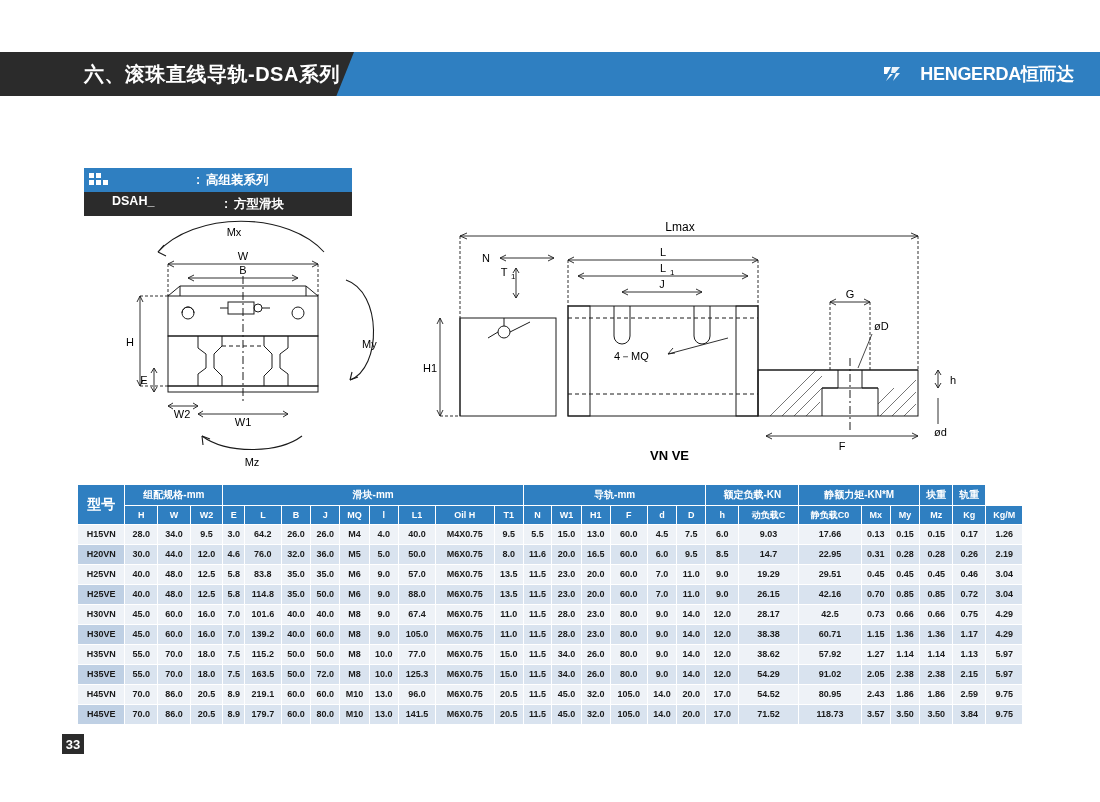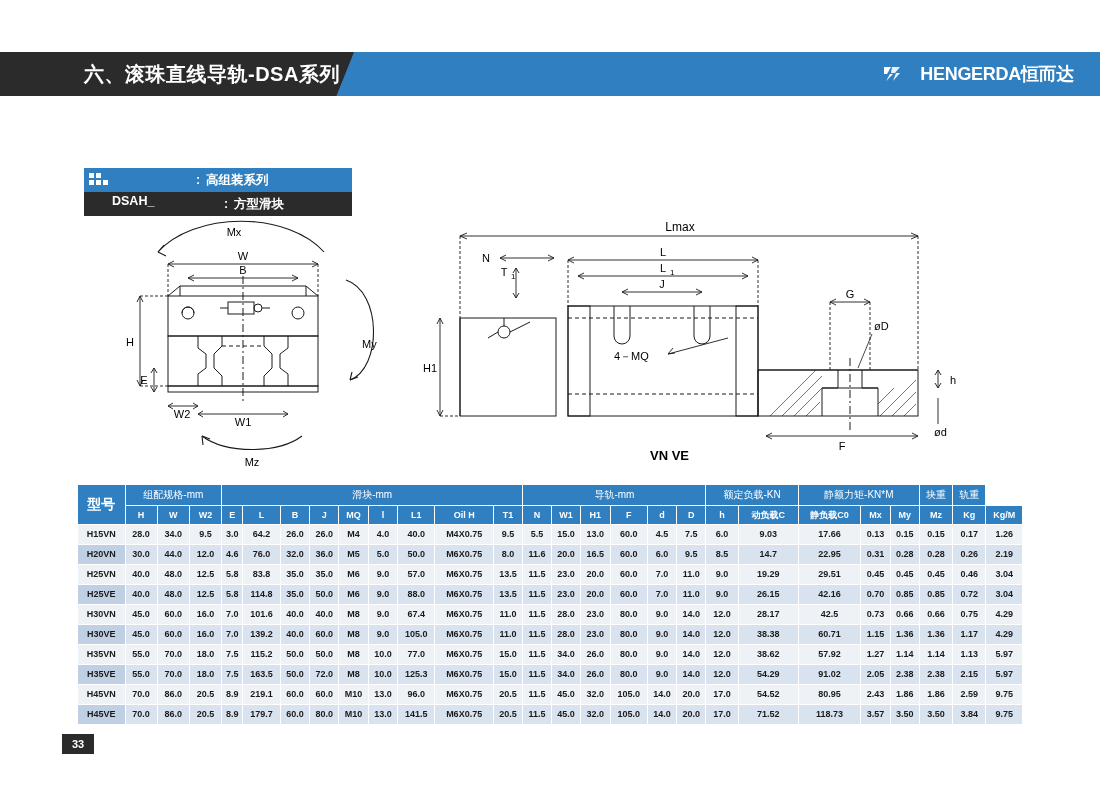--- a/index.html
+++ b/index.html
@@ -69,38 +69,38 @@
   th, td {
     border:1px solid #ffffff;
     text-align:center;
     vertical-align:middle;
     padding:0;
     height:19px;
     line-height:19px;
     white-space:nowrap;
   }
   thead .grp {
-    background:#2f7fc1; color:#fff; font-weight:normal; font-size:10px; height:20px; line-height:20px;
+    background:#2f7fc1; color:#fff; font-weight:bold; font-size:10px; height:20px; line-height:20px;
   }
   thead .sub {
     background:#2f7fc1; color:#fff; font-weight:bold; font-size:9px; height:18px; line-height:18px;
   }
   thead .model {
     background:#2f7fc1; color:#fff; font-weight:bold; font-size:14px;
   }
   tbody tr.odd td { background:#eef2f7; }
   tbody tr.even td { background:#d9e3ef; }
   tbody td.model { font-weight:bold; background:#cddcec; }
   tbody tr.even td.model { background:#bfd0e4;margin-top:26px; }
   tbody td { color:#1a1a1a; font-weight:bold; }
 
   
   .pagenum {
-    position:absolute; left:62px; top:734px; width:32px; height:20px;
-    background:#2b2b2b; color:#fff; font-size:11px; font-weight:bold;
+    position:absolute; left:62px; top:734px; width:22px; height:20px;
+    background:#2b2b2b; color:#fff; font-size:13px; font-weight:bold;
     display:flex; align-items:center; justify-content:center;
   }
 
   text { font-family:"Liberation Sans", sans-serif; }
 </style>
 </head>
 <body>
 
 <div class="header">
   <div class="header-blue"></div>

